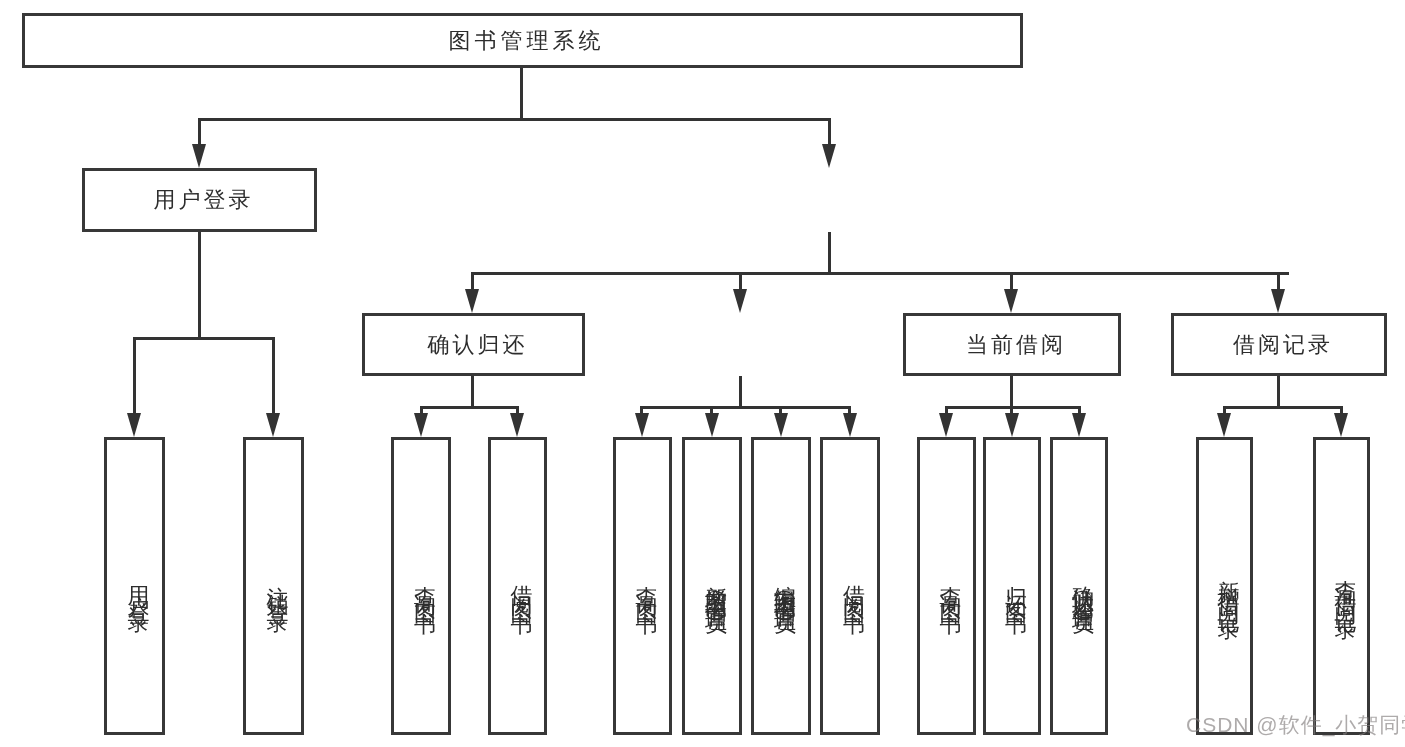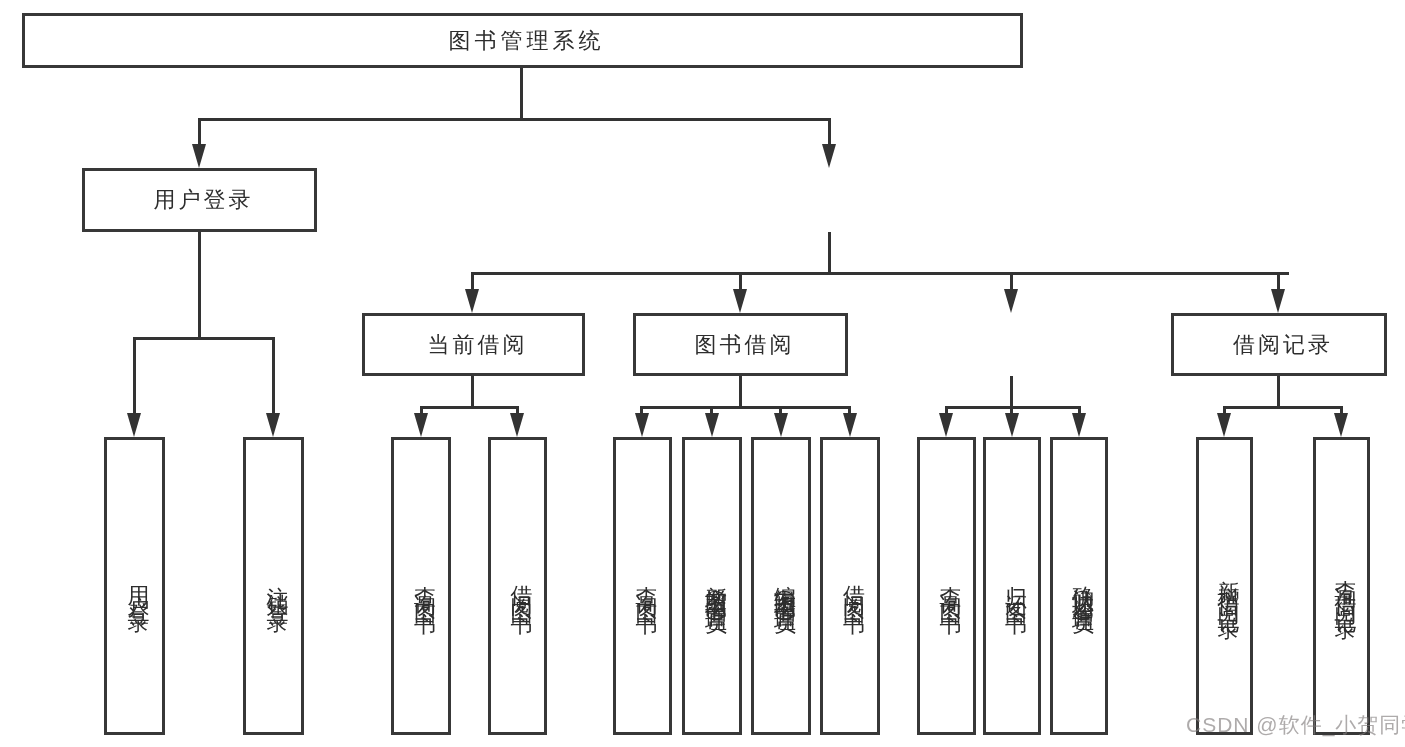--- a/index.html
+++ b/index.html
@@ -98,24 +98,24 @@
 
   <div class="node h root" style="left:22px;top:13px;width:1001px;height:55px">
     <span>图书管理系统</span>
   </div>
 
   <div class="node h" style="left:82px;top:168px;width:235px;height:64px">
     <span>用户登录</span>
   </div>
 
   <div class="node h" style="left:362px;top:313px;width:223px;height:63px">
+    <span>确认归还</span>
+  </div>
+  <div class="node h" style="left:903px;top:313px;width:218px;height:63px">
     <span>当前借阅</span>
-  </div>
-  <div class="node h" style="left:633px;top:313px;width:215px;height:63px">
-    <span>图书借阅</span>
   </div>
   <div class="node h" style="left:1171px;top:313px;width:216px;height:63px">
     <span>借阅记录</span>
   </div>
 
   <div class="node v" style="left:104px;top:437px;width:61px;height:298px">
     <span>用户登录</span>
   </div>
   <div class="node v" style="left:243px;top:437px;width:61px;height:298px">
     <span>注销登录</span>

